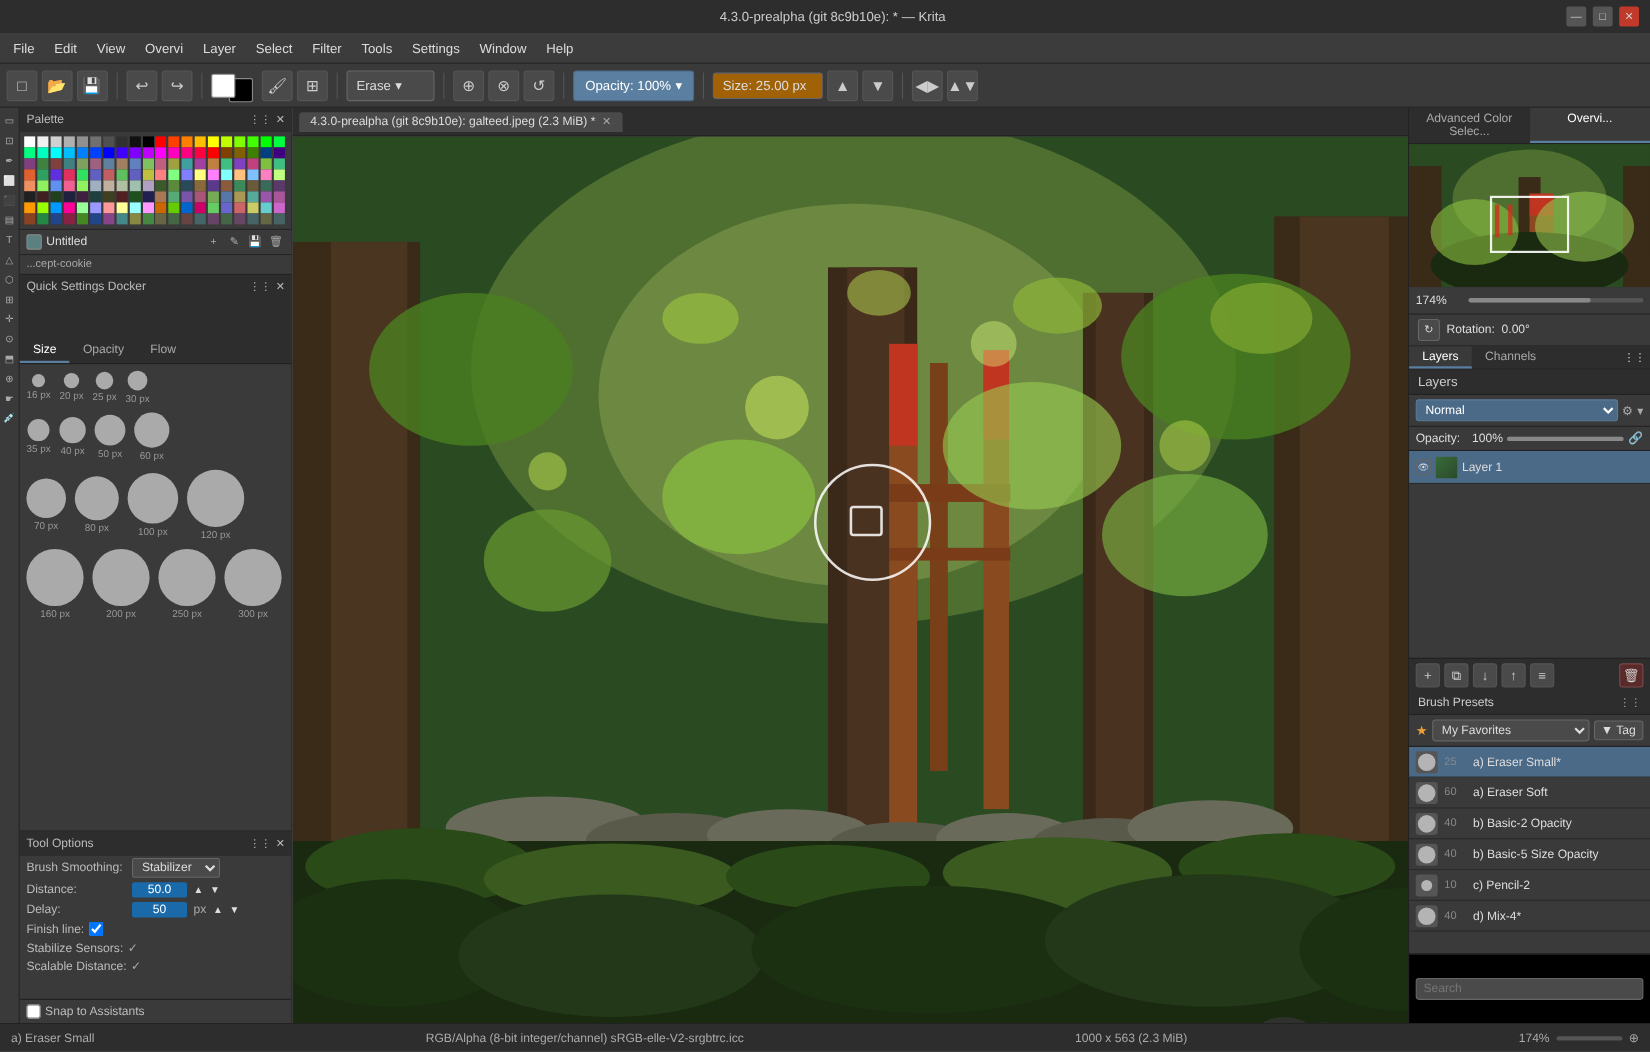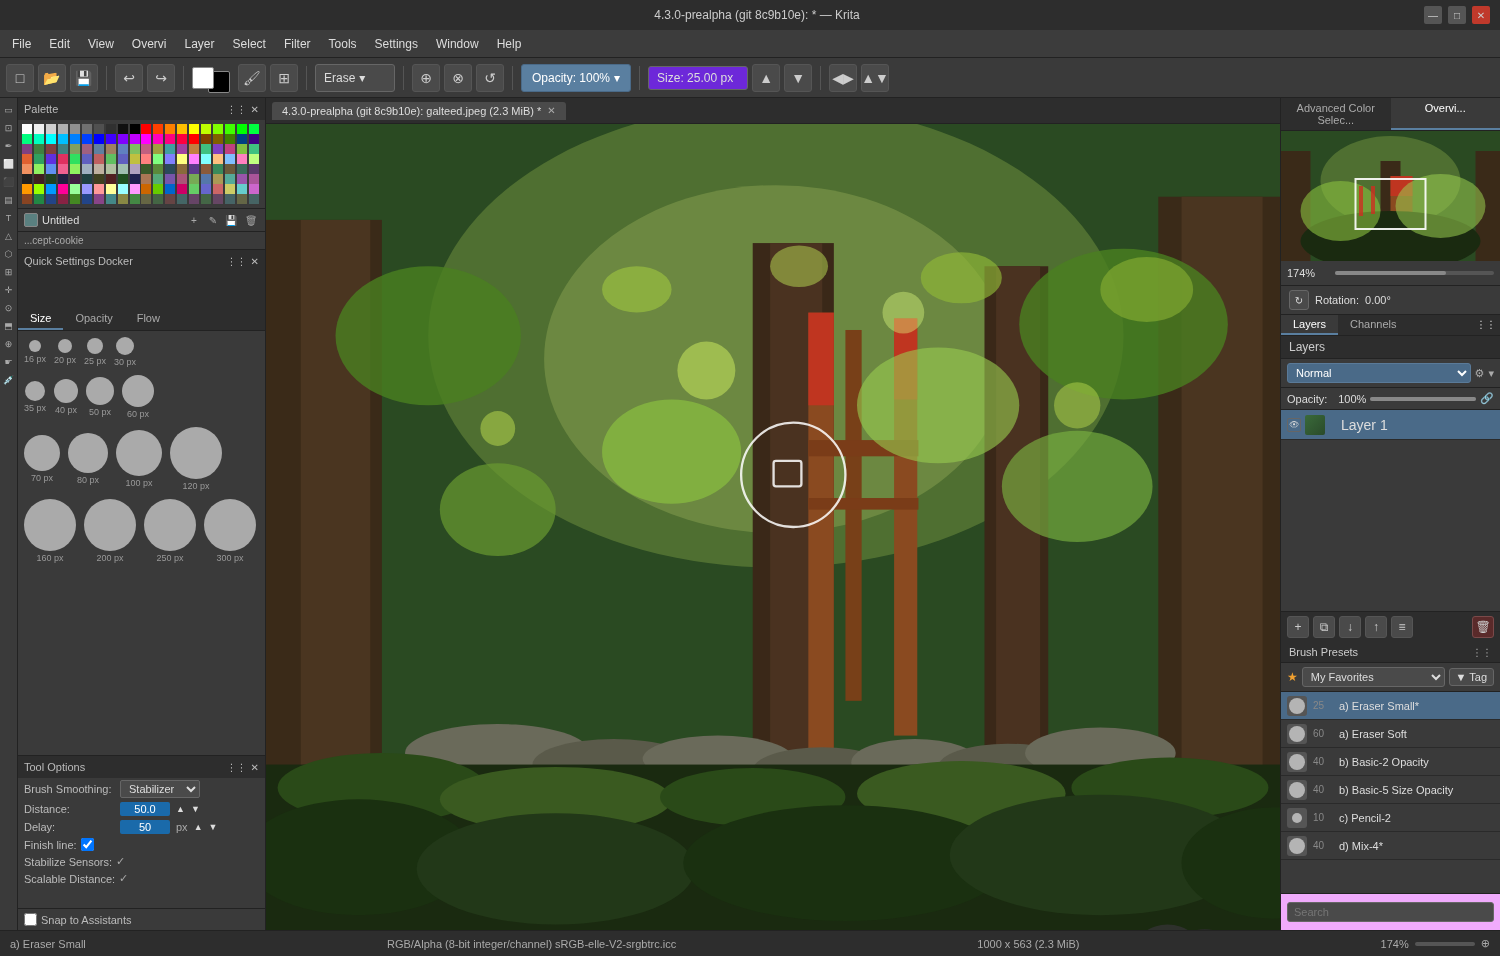--- a/index.html
+++ b/index.html
@@ -129,21 +129,21 @@
       padding: 3px 10px;
       height: 28px;
       font-size: 12px;
       cursor: pointer;
       display: flex;
       align-items: center;
       gap: 4px;
       min-width: 100px;
     }
     .size-btn {
-      background: #6d28d9;
+      background: #a16207;
       border: 1px solid #666;
       border-radius: 3px;
       color: #ddd;
       padding: 3px 8px;
       height: 24px;
       font-size: 12px;
       cursor: pointer;
       display: flex;
       align-items: center;
       gap: 4px;
@@ -570,27 +570,26 @@
       border: 1px solid #666;
       border-radius: 2px;
       display: flex;
       align-items: center;
       justify-content: center;
       font-size: 8px;
       flex-shrink: 0;
       cursor: pointer;
     }
     .layer-name {
-      font-size: 14px;
+      font-size: 11px;
       color: #ddd;
       flex: 1;
       overflow: hidden;
       white-space: nowrap;
       text-overflow: ellipsis;
-      margin-left: 12px;
     }
 
     
     .layer-toolbar {
       display: flex;
       align-items: center;
       padding: 4px 6px;
       gap: 4px;
       border-top: 1px solid #222;
       background: #2d2d2d;
@@ -686,23 +685,23 @@
     .brush-item-name {
       flex: 1;
       font-size: 11px;
       color: #ddd;
     }
 
     
     .search-bottom {
       display: flex;
       align-items: center;
-      padding: 8px 6px;
+      padding: 21px 6px;
       border-top: 1px solid #222;
-      background: #f0abfc;
+      background: #000000;
       flex-shrink: 0;
       justify-content: center;
     }
     .search-input {
       flex: 1;
       background: #4a4a4a;
       border: 1px solid #666;
       border-radius: 3px;
       color: #ddd;
       padding: 3px 6px;

